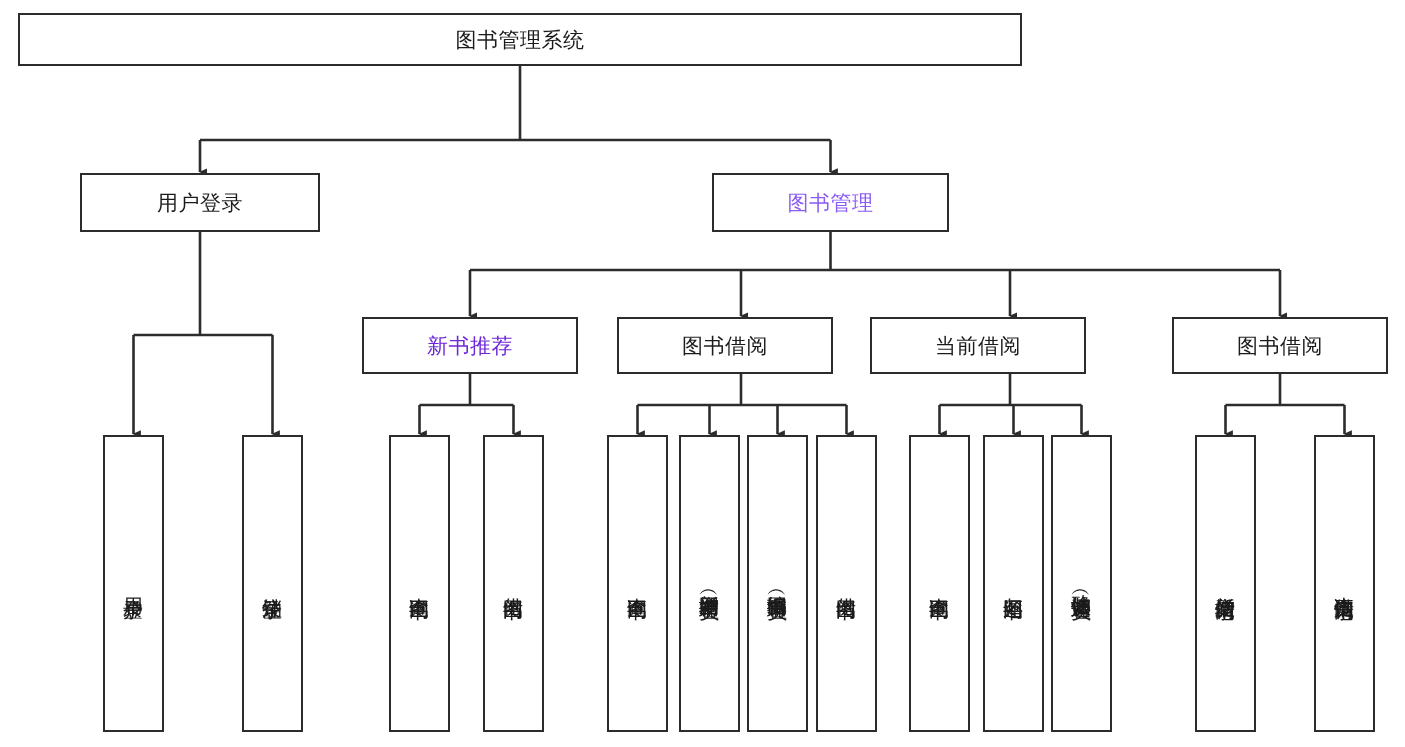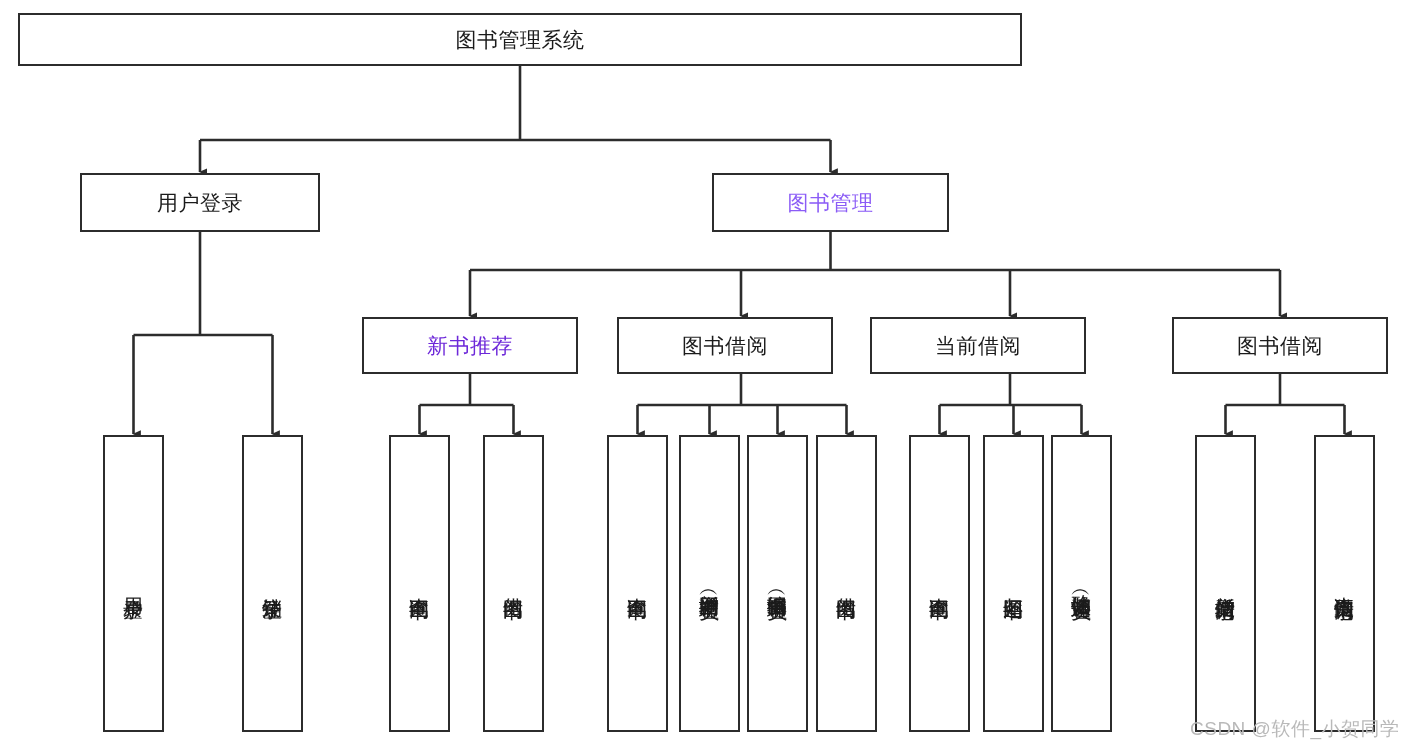--- a/index.html
+++ b/index.html
@@ -166,14 +166,13 @@
         <span class="node-label" style="color: rgb(27, 27, 27);">确认归还（管理员）</span>
       </div>
       <div class="node-box vertical" style="left: 1195px; top: 435px; width: 61px; height: 297px; border-color: rgb(44, 44, 44); background: rgb(255, 255, 255);">
         <span class="node-label" style="color: rgb(27, 27, 27);">新增借阅记录</span>
       </div>
       <div class="node-box vertical" style="left: 1314px; top: 435px; width: 61px; height: 297px; border-color: rgb(44, 44, 44); background: rgb(255, 255, 255);">
         <span class="node-label" style="color: rgb(27, 27, 27);">查询借阅记录</span>
       </div>
     </div>
 
-  <div class="watermark" style="left: 1190px; top: 716px; color: rgb(185, 185, 185);">CSDN @软件_小贺同学</div>
 </div>
 
 </body></html>

